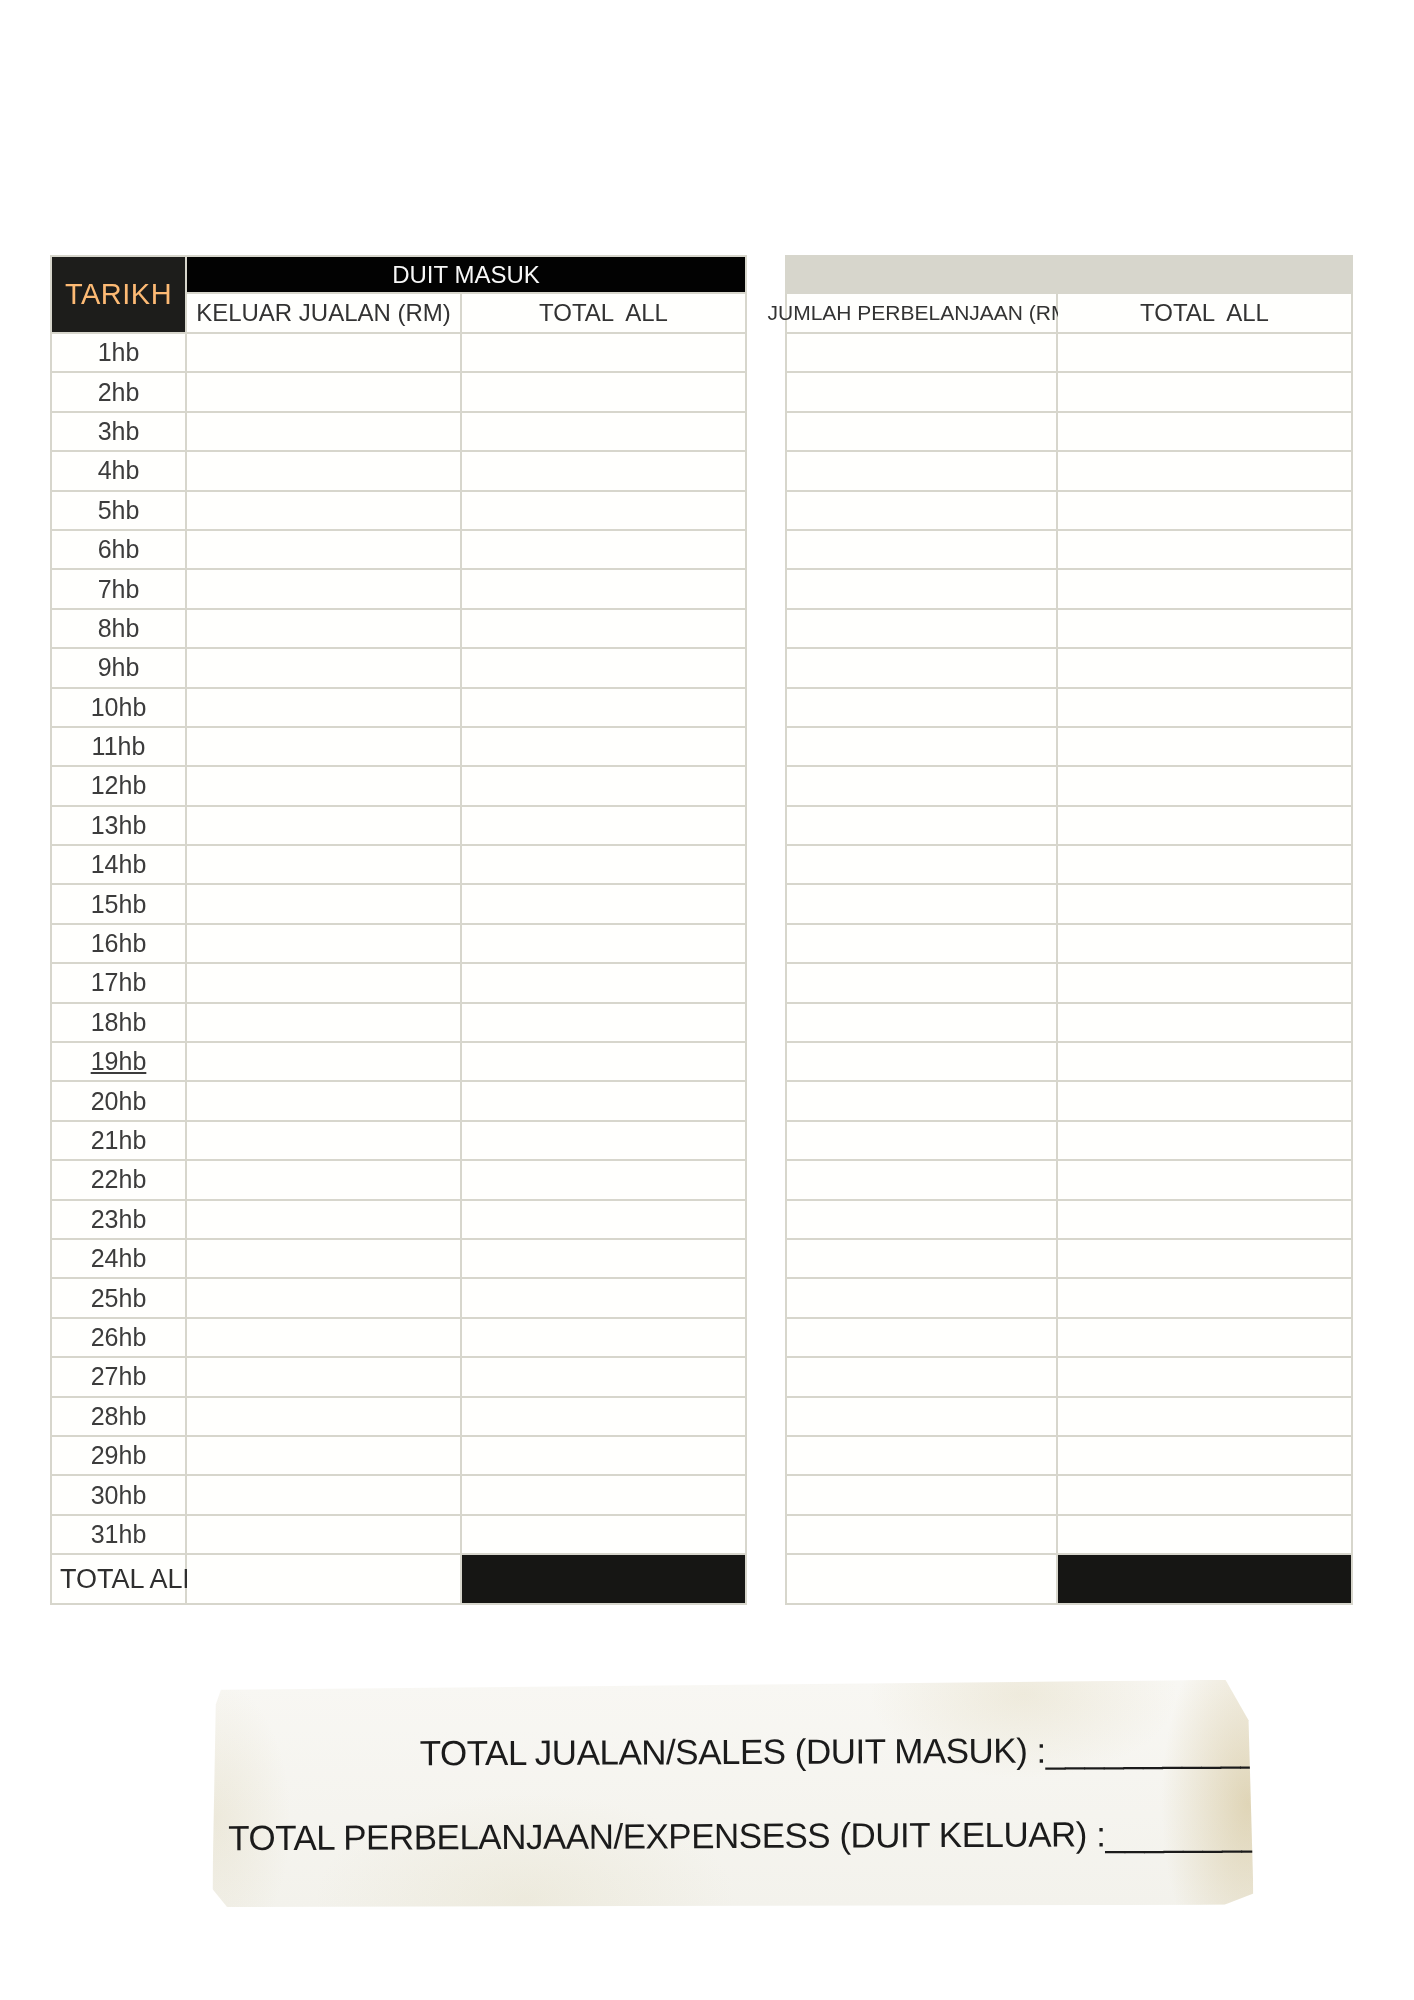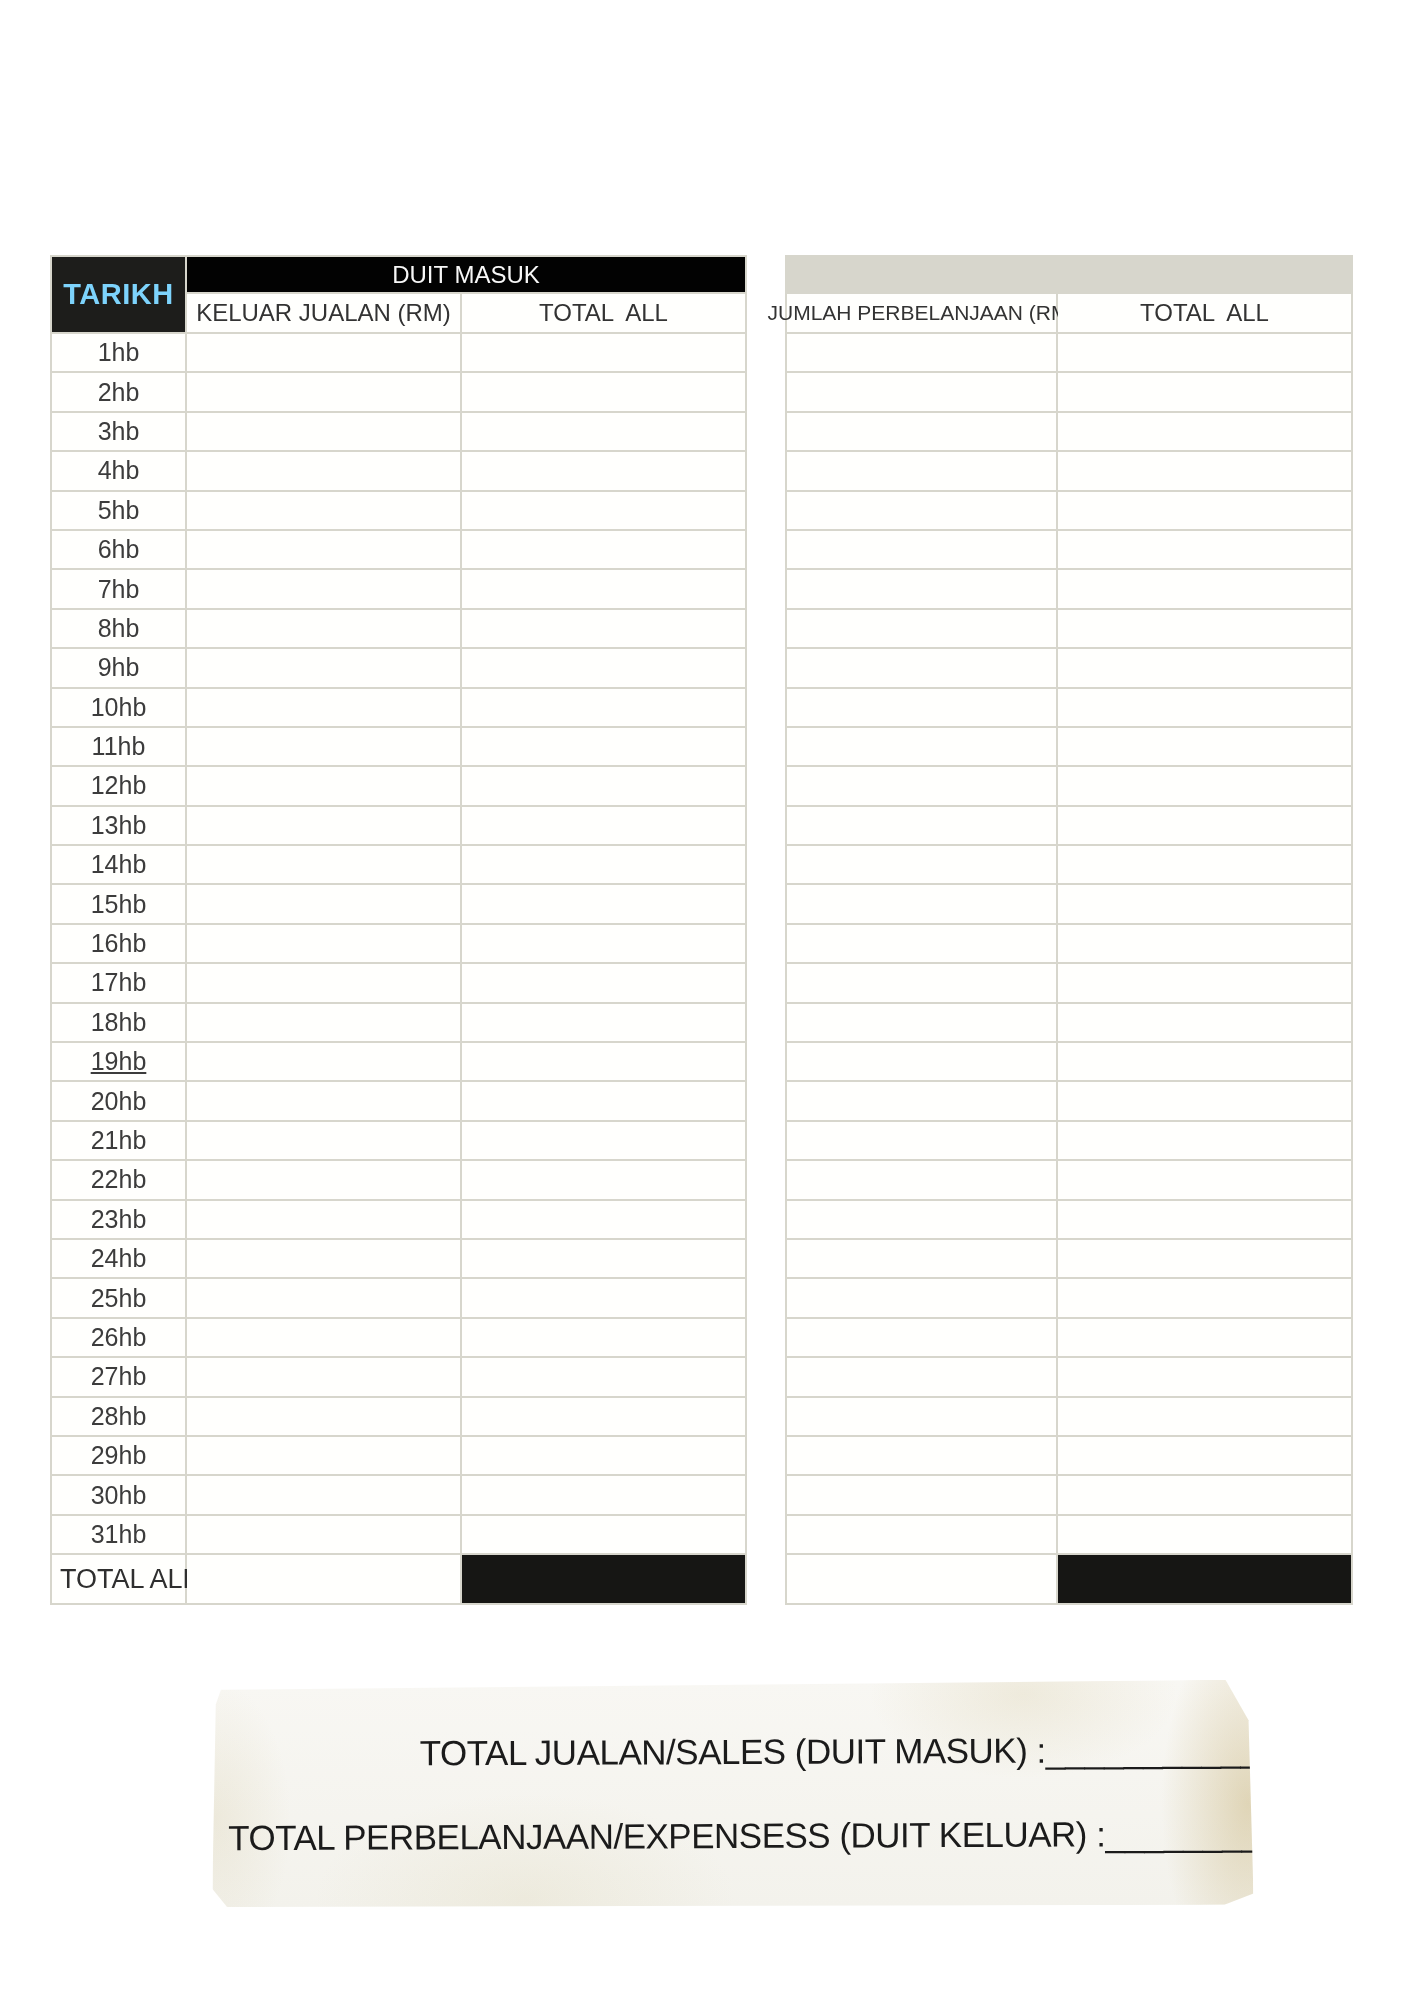--- a/index.html
+++ b/index.html
@@ -23,21 +23,21 @@
   .grid {
     position:absolute; top:255px; display:grid; gap:2px;
     background:#d7d6cc; border:2px solid #d7d6cc;
   }
   .grid-left  { left:50px;  width:697px; grid-template-columns:133px 273px 283px; }
   .grid-right { left:785px; width:568px; grid-template-columns:269px 293px; }
   .grid-left, .grid-right { grid-template-rows:35px 38px repeat(31, 37.4px) 48px; }
 
   .cell { background:#fffffd; display:flex; align-items:center; justify-content:center; }
   .corner {
-    background:#1d1d1b; color:#7dd3fc; font-size:29px; letter-spacing:0.5px;font-weight:bold;
+    background:#1d1d1b; color:#fdba74; font-size:29px; letter-spacing:0.5px;
   }
   .groupbar {
     background:#020202; color:#f7f7f7; font-size:24px;
   }
   .subhead { color:#333333; font-size:24px; white-space:pre; }
   .subhead-small { font-size:21px; }
   .datelab { color:#3c3c3c; font-size:25px; }
   .blank { background:#fffffd; }
   .totallab {
     color:#2f2f2f; font-size:27px; justify-content:flex-start; padding-left:8px;

